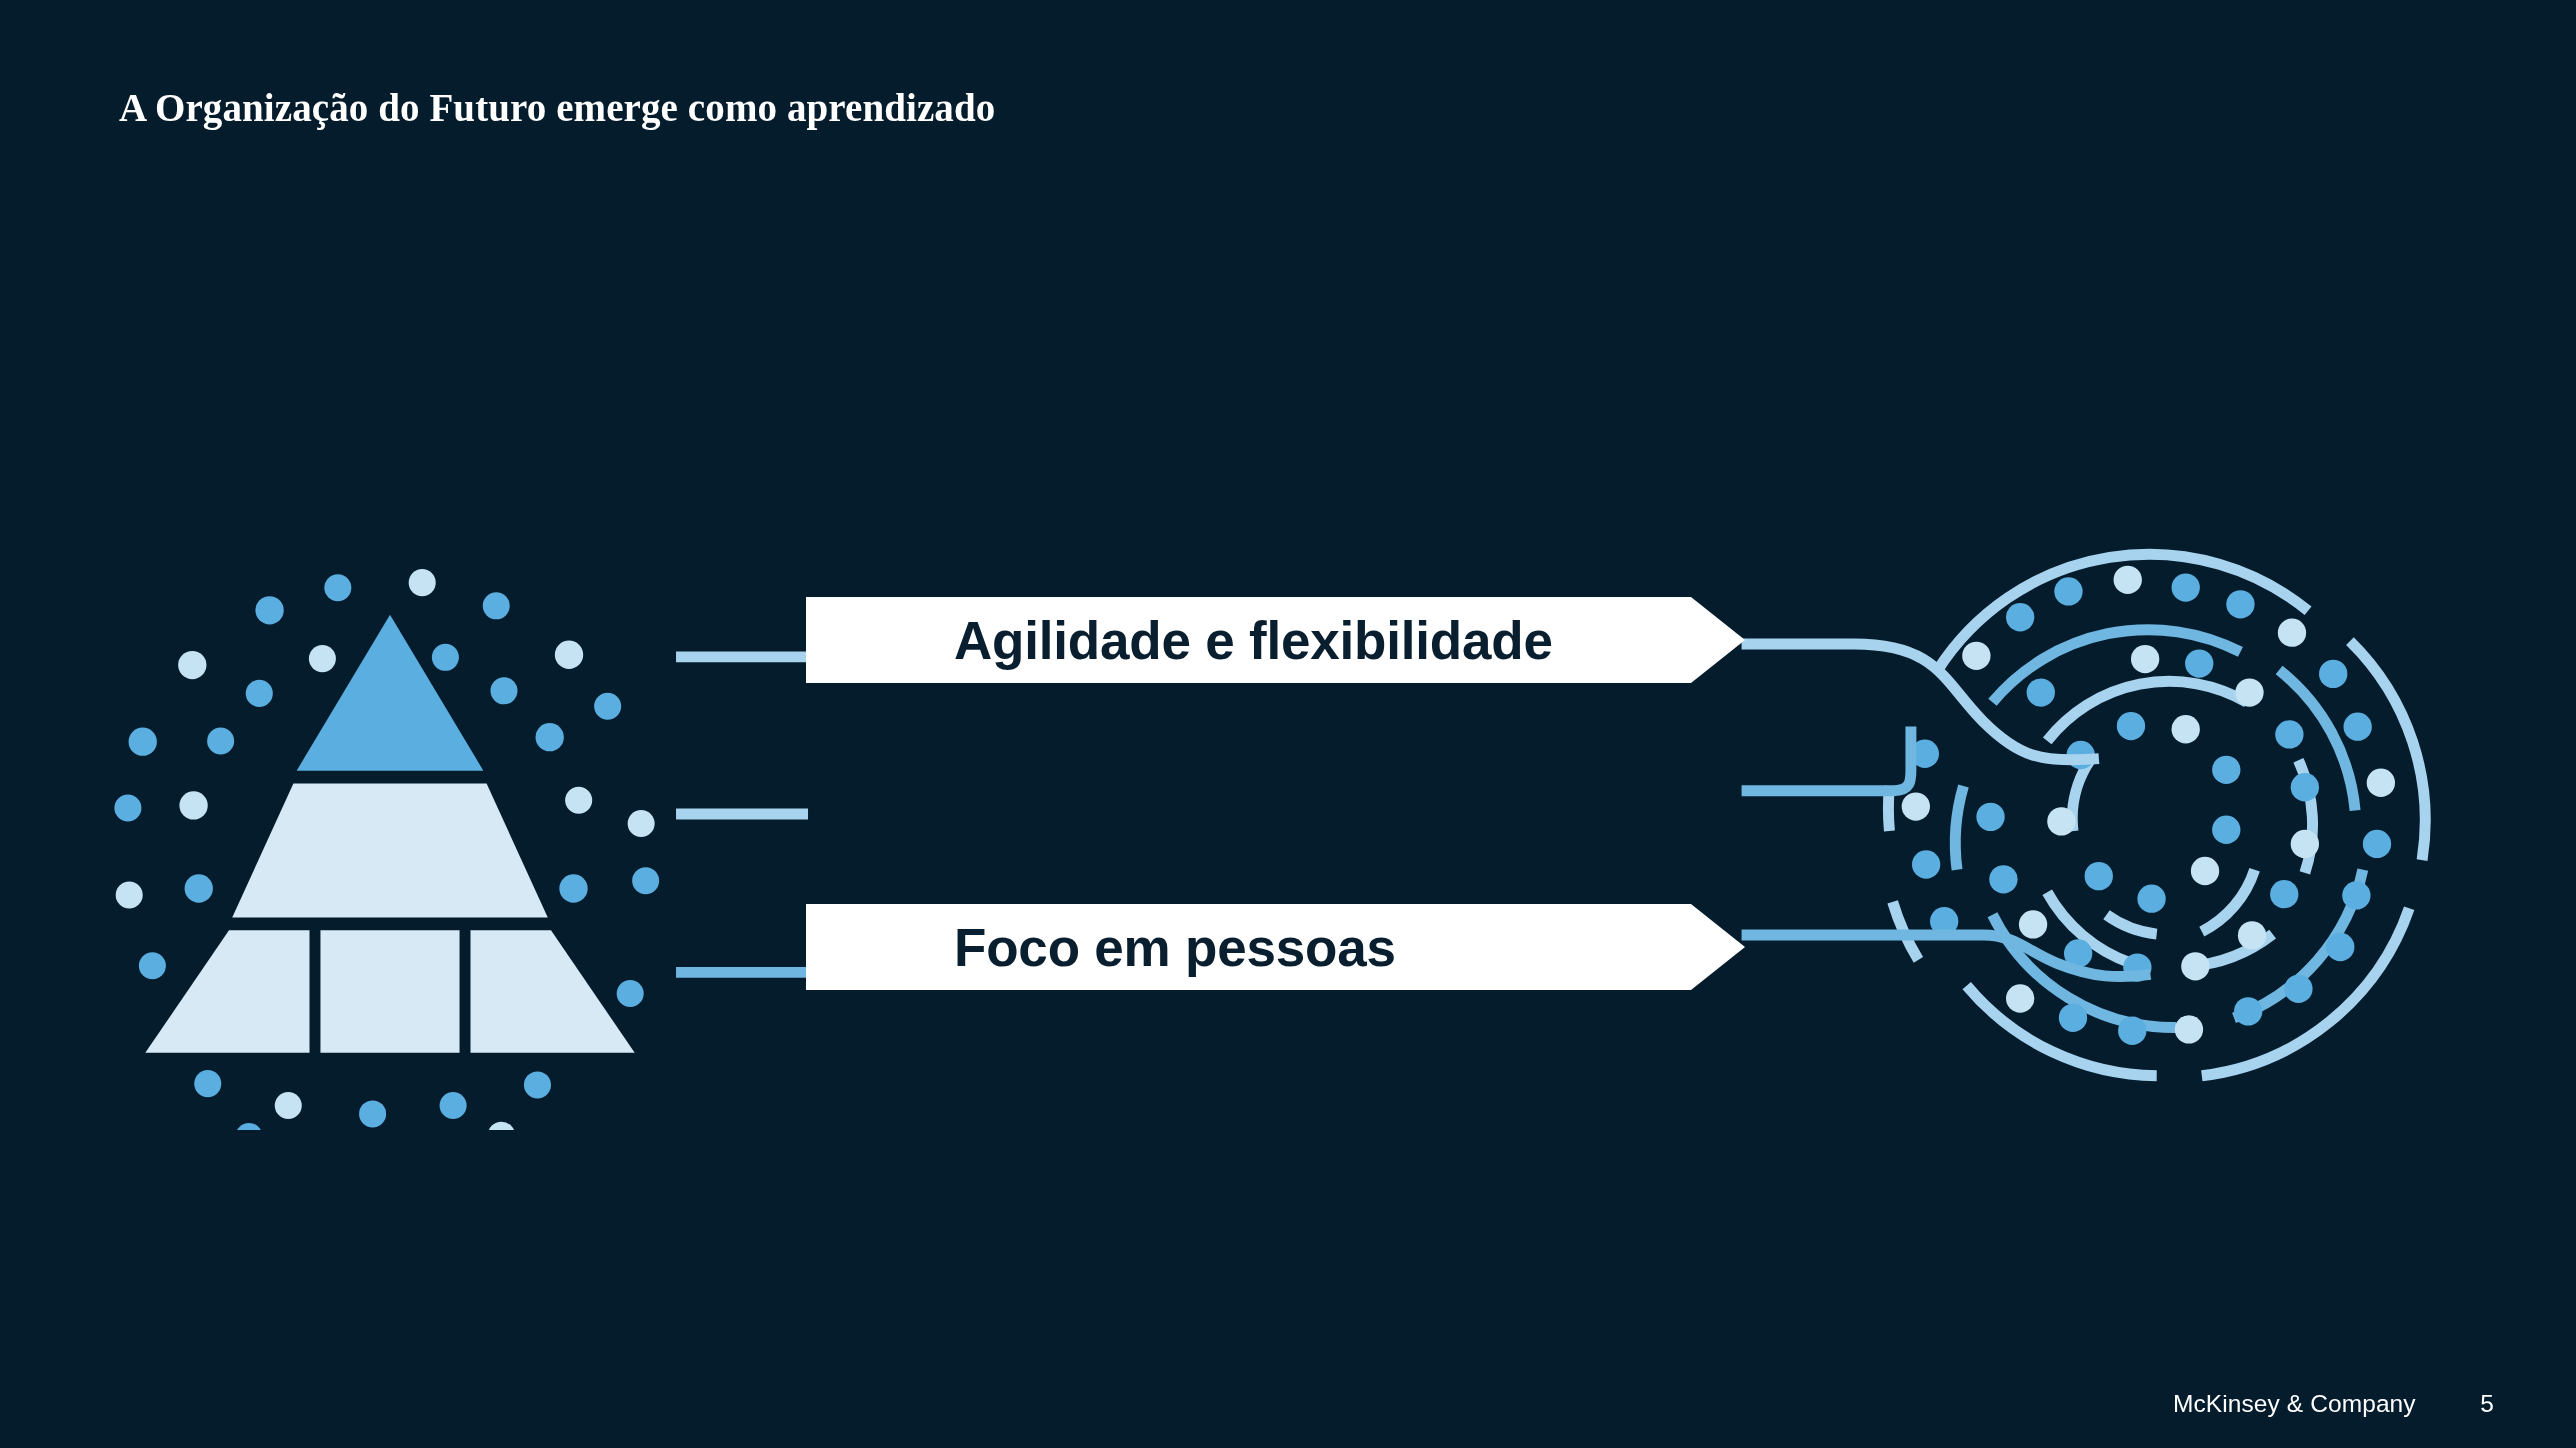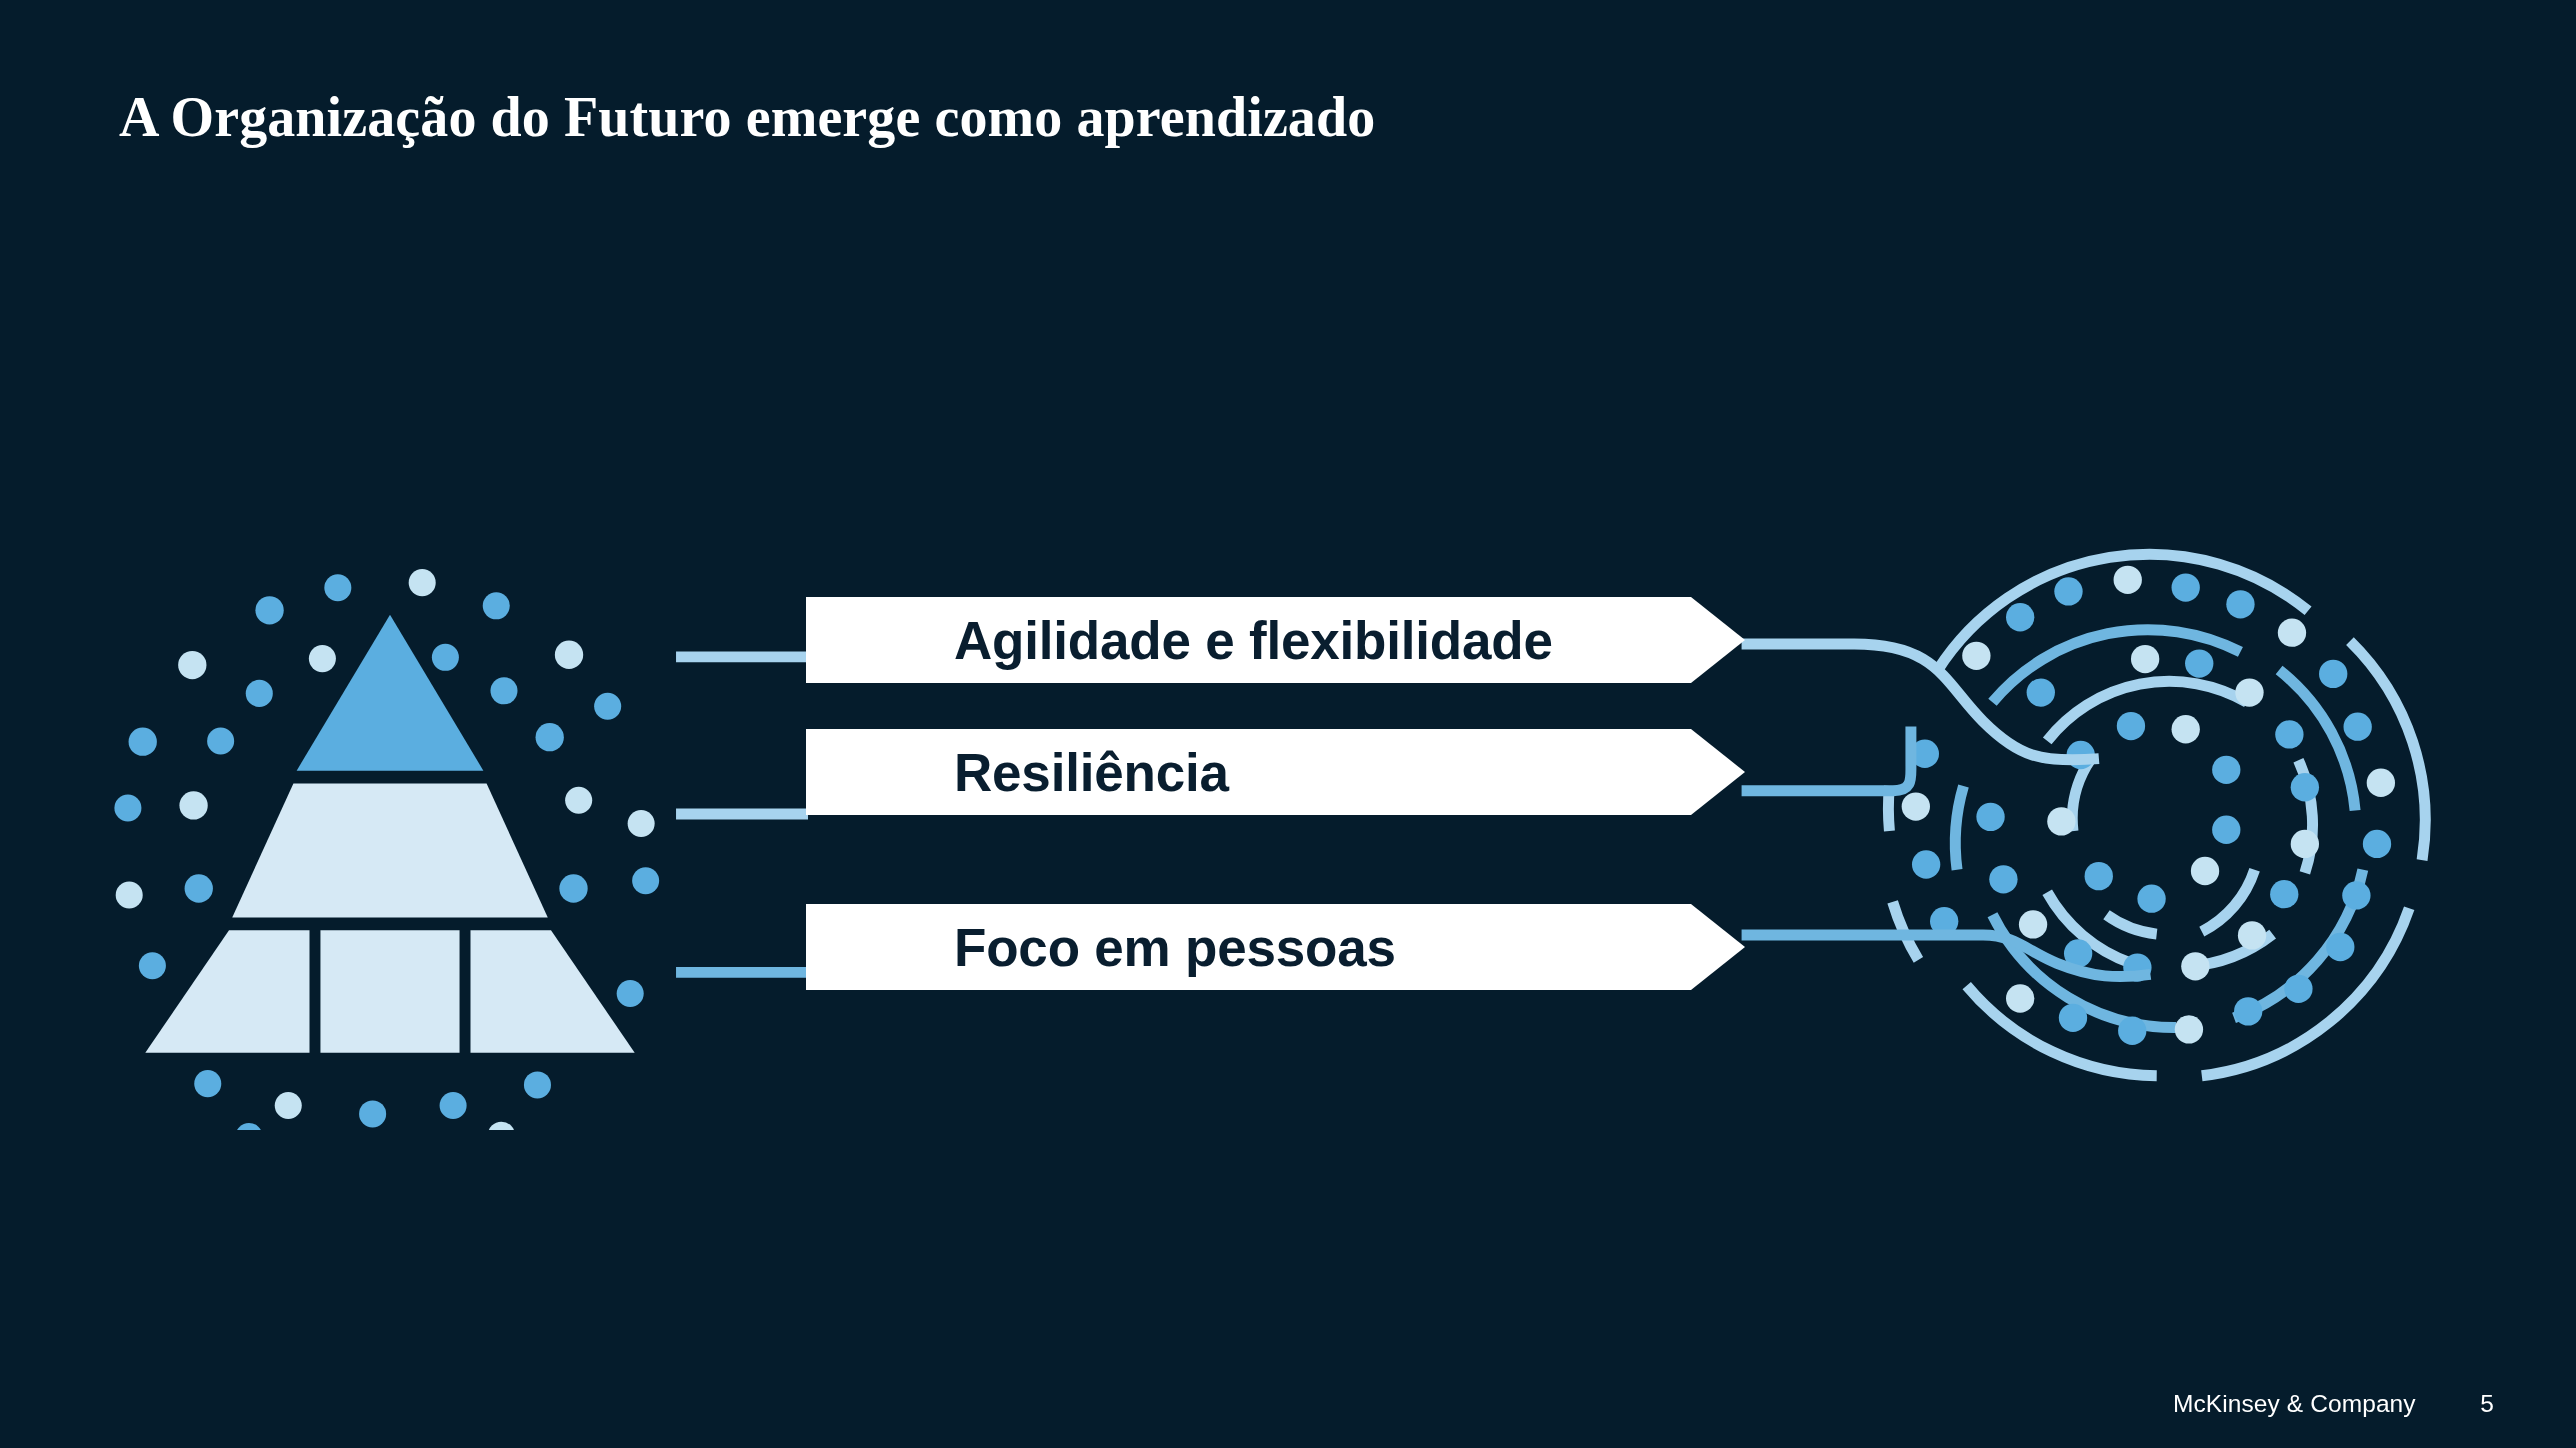--- a/index.html
+++ b/index.html
@@ -17,21 +17,21 @@
   }
 
   
   #slide-title {
     position: absolute;
     left: 119px;
     top: 87px;
     width: 1932px;
     font-family: "Liberation Serif", serif;
     font-weight: 700;
-    font-size: 56px;
+    font-size: 39px;
     line-height: 1.1;
     letter-spacing: 0.1px;
     color: #FFFFFF;
     white-space: nowrap;
   }
 
   
   #pyramid-graphic {
     position: absolute;
     left: 97px;
@@ -262,23 +262,20 @@
     <g fill="none" stroke-width="17" stroke-linecap="butt">
       <path d="M 2705 1000 L 2880 1000 C 3010 1000 3020 1060 3080 1120 C 3135 1175 3170 1185 3260 1178" stroke="#A7D3EE"></path>
       <path d="M 2705 1228 L 2940 1228 C 2970 1228 2968 1210 2968 1190 L 2968 1128" stroke="#6FB6E0"></path>
       <path d="M 2705 1452 L 3080 1452 C 3130 1452 3150 1478 3195 1496 C 3250 1518 3290 1520 3340 1513" stroke="#6FB6E0"></path>
     </g>
   </svg>
 
   <div class="banner" id="banner-0">
     <span class="banner-label">Agilidade e flexibilidade</span>
   </div>
-  <div class="banner" id="banner-1">
-    <span class="banner-label">Resiliência</span>
-  </div>
   <div class="banner" id="banner-2">
     <span class="banner-label">Foco em pessoas</span>
   </div>
 
   <div id="footer">
     <span id="footer-brand">McKinsey &amp; Company</span>
     <span id="footer-page">5</span>
   </div>
 
 </div>

